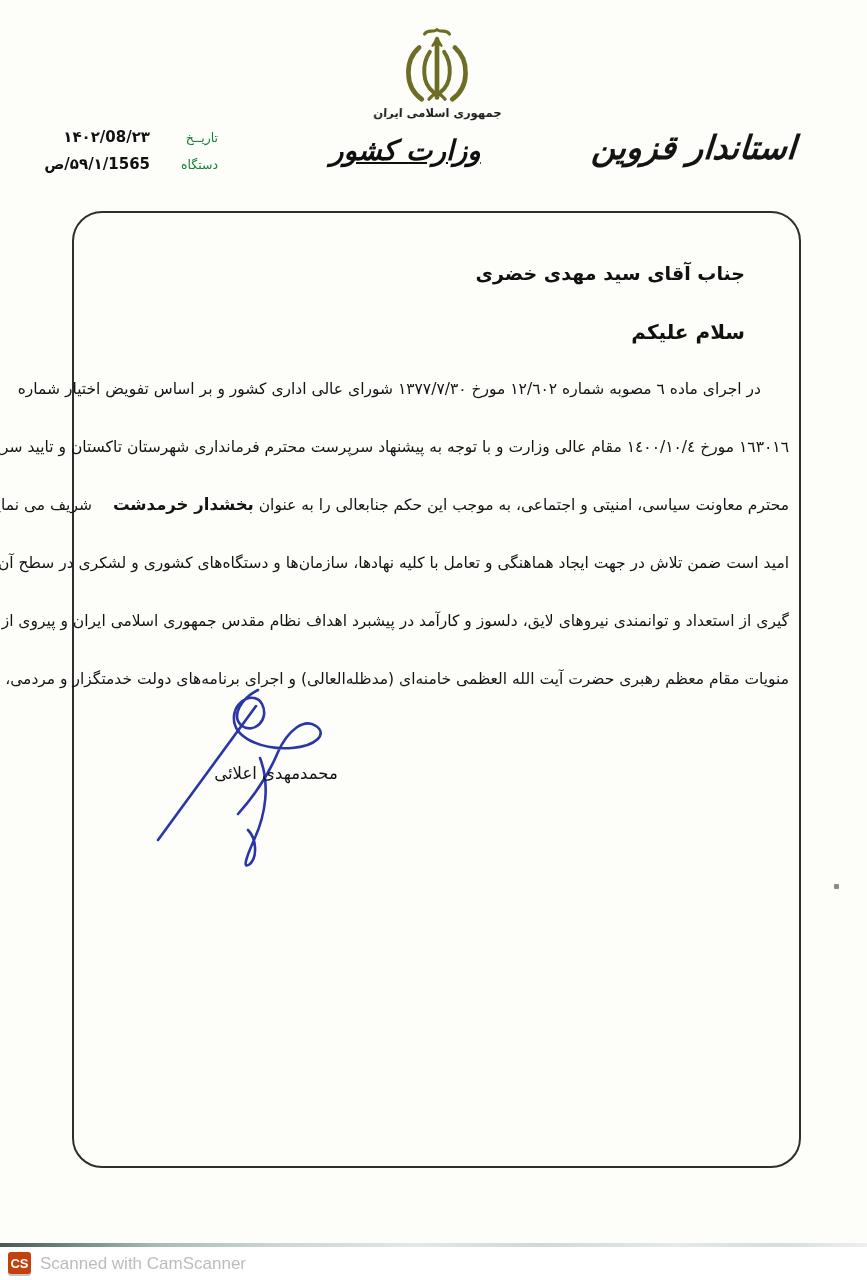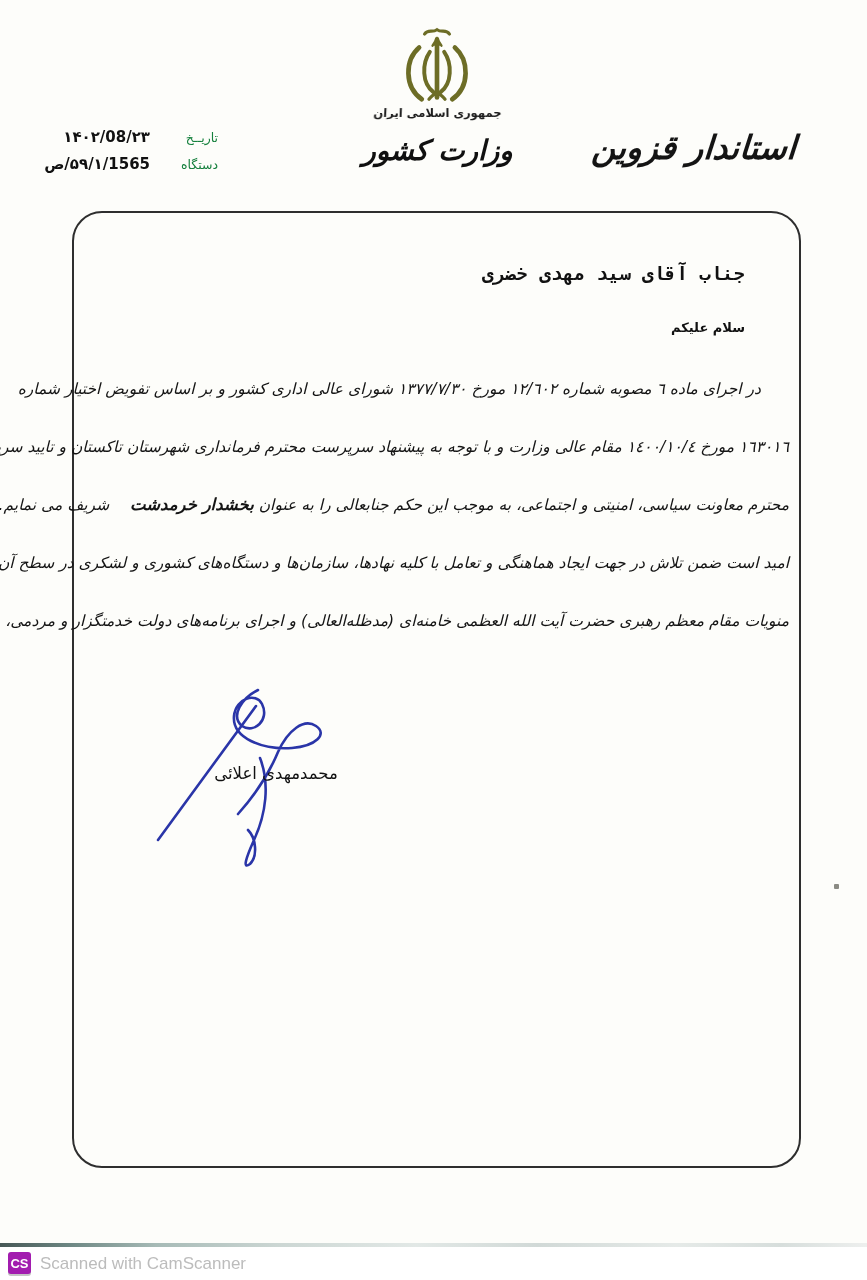--- a/index.html
+++ b/index.html
@@ -18,23 +18,24 @@
   .emblem-wrap { left: 392px; top: 26px; width: 90px; height: 84px; text-align: center; }
   .republic-line {
     left: 340px; top: 106px; width: 195px;
     direction: rtl; text-align: center;
     font-size: 11.5px; font-weight: 600; color: #1c1c1c;
     transform: perspective(120px) rotateX(8deg);
     letter-spacing: 0.5px;
   }
   .ministry-title {
     left: 330px; top: 134px; width: 215px;
-    direction: rtl; text-align: center;
+    direction: rtl; text-align: left;
     font-size: 28px; font-weight: bold; font-style: italic;
     color: #101010;
+    text-decoration: underline;
   }
   .office-title {
     right: 38px; top: 128px; width: 270px;
     direction: rtl; text-align: center;
     font-size: 33px; font-weight: bold; font-style: italic;
     color: #141414; transform: skewX(-4deg);
   }
   .meta-block { left: 18px; top: 128px; width: 200px; direction: rtl; }
   .meta-row { display: flex; flex-direction: row; align-items: baseline; margin-bottom: 9px; }
   .meta-label { width: 58px; font-size: 12.5px; color: #15803d; letter-spacing: 0.5px; flex-shrink: 0; }
@@ -42,31 +43,31 @@
 
   
   .letter-frame {
     left: 72px; top: 211px; width: 729px; height: 957px;
     border: 2px solid #2e2e2e; border-radius: 30px;
     background: transparent;
   }
   .recipient {
     right: 122px; top: 262px; width: 420px;
     direction: rtl; text-align: right;
-    font-size: 19px; font-weight: bold; color: #111; font-family: Liberation Mono, monospace;
+    font-size: 19px; font-weight: bold; color: #111;
   }
   .salutation {
     right: 122px; top: 320px; width: 420px;
     direction: rtl; text-align: right;
-    font-size: 13px; font-weight: bold; color: #111;
+    font-size: 20px; font-weight: bold; color: #111;
   }
   .body-text {
     right: 78px; top: 360px; width: 710px;
     direction: rtl; text-align: center;
-    font-size: 15.5px; font-style: italic; color: #141414;
+    font-size: 15.5px; color: #141414;
   }
   .body-line { height: 58px; line-height: 58px; white-space: nowrap; }
   .body-line.indent-first { padding-right: 28px; }
   .body-line .bold-seg { font-weight: bold; font-size: 16.5px; margin-left: 16px; }
 
   
   .signatory-name {
     left: 196px; top: 764px; width: 160px;
     direction: rtl; text-align: center;
     font-size: 16.5px; font-weight: normal; color: #111;
@@ -79,21 +80,21 @@
   .scan-edge {
     left: 0; top: 1243px; width: 867px; height: 4px;
     background: linear-gradient(to right,
       #324543 0%, #5d7a76 8%, #9db3af 18%, #c6d2cf 32%,
       #dfe6e4 48%, #ccd5d3 62%, #e3e8e6 78%, #d2dad8 90%, #eceeed 100%);
     opacity: .9;
   }
   .footer-bar { left: 0; top: 1247px; width: 867px; height: 33px; background: #ffffff; }
   .cs-badge {
     left: 8px; top: 1252px; width: 23px; height: 22px;
-    background: #a21caf; border-radius: 3px;
+    background: #c2410c; border-radius: 3px;
     color: #ffffff; font-size: 13px; font-weight: bold;
     display: flex; align-items: center; justify-content: center;
     font-family: "Liberation Sans", sans-serif;
     box-shadow: 0 2px 0 #c4c4c4;
   }
   .footer-text {
     left: 40px; top: 1254px;
     color: #bcbcbc; font-size: 17px;
     font-family: "Liberation Sans", sans-serif;
   }
@@ -139,20 +140,21 @@
 <div class="abs letter-frame"></div>
 
 <div class="abs recipient">جناب آقای سید مهدی خضری</div>
 <div class="abs salutation">سلام علیکم</div>
 
 <div class="abs body-text">
   <div class="body-line indent-first">در اجرای ماده ٦ مصوبه شماره ١٢/٦٠٢ مورخ ١٣٧٧/٧/٣٠ شورای عالی اداری کشور و بر اساس تفویض اختیار شماره</div>
   <div class="body-line">١٦٣٠١٦ مورخ ١٤٠٠/١٠/٤ مقام عالی وزارت و با توجه به پیشنهاد سرپرست محترم فرمانداری شهرستان تاکستان و تایید سرپرست</div>
   <div class="body-line"><span>محترم معاونت سیاسی، امنیتی و اجتماعی، به موجب این حکم جنابعالی را به عنوان </span><span class="bold-seg">بخشدار خرمدشت</span><span> شریف می نمایم.</span></div>
   <div class="body-line">امید است ضمن تلاش در جهت ایجاد هماهنگی و تعامل با کلیه نهادها، سازمان‌ها و دستگاه‌های کشوری و لشکری در سطح آن بخش و بهره</div>
+  <div class="body-line">گیری از استعداد و توانمندی نیروهای لایق، دلسوز و کارآمد در پیشبرد اهداف نظام مقدس جمهوری اسلامی ایران و پیروی از</div>
   <div class="body-line">منویات مقام معظم رهبری حضرت آیت الله العظمی خامنه‌ای (مدظله‌العالی) و اجرای برنامه‌های دولت خدمتگزار و مردمی، در</div>
 </div>
 
 <svg class="abs signature-svg" viewBox="0 0 220 210" xmlns="http://www.w3.org/2000/svg">
   <g fill="none" stroke="#2a35a8" stroke-width="2.6" stroke-linecap="round">
     <path d="M128 18
              C112 26 100 44 112 54
              C124 62 140 48 132 32
              C126 20 106 26 104 44
              C102 66 132 78 162 76

